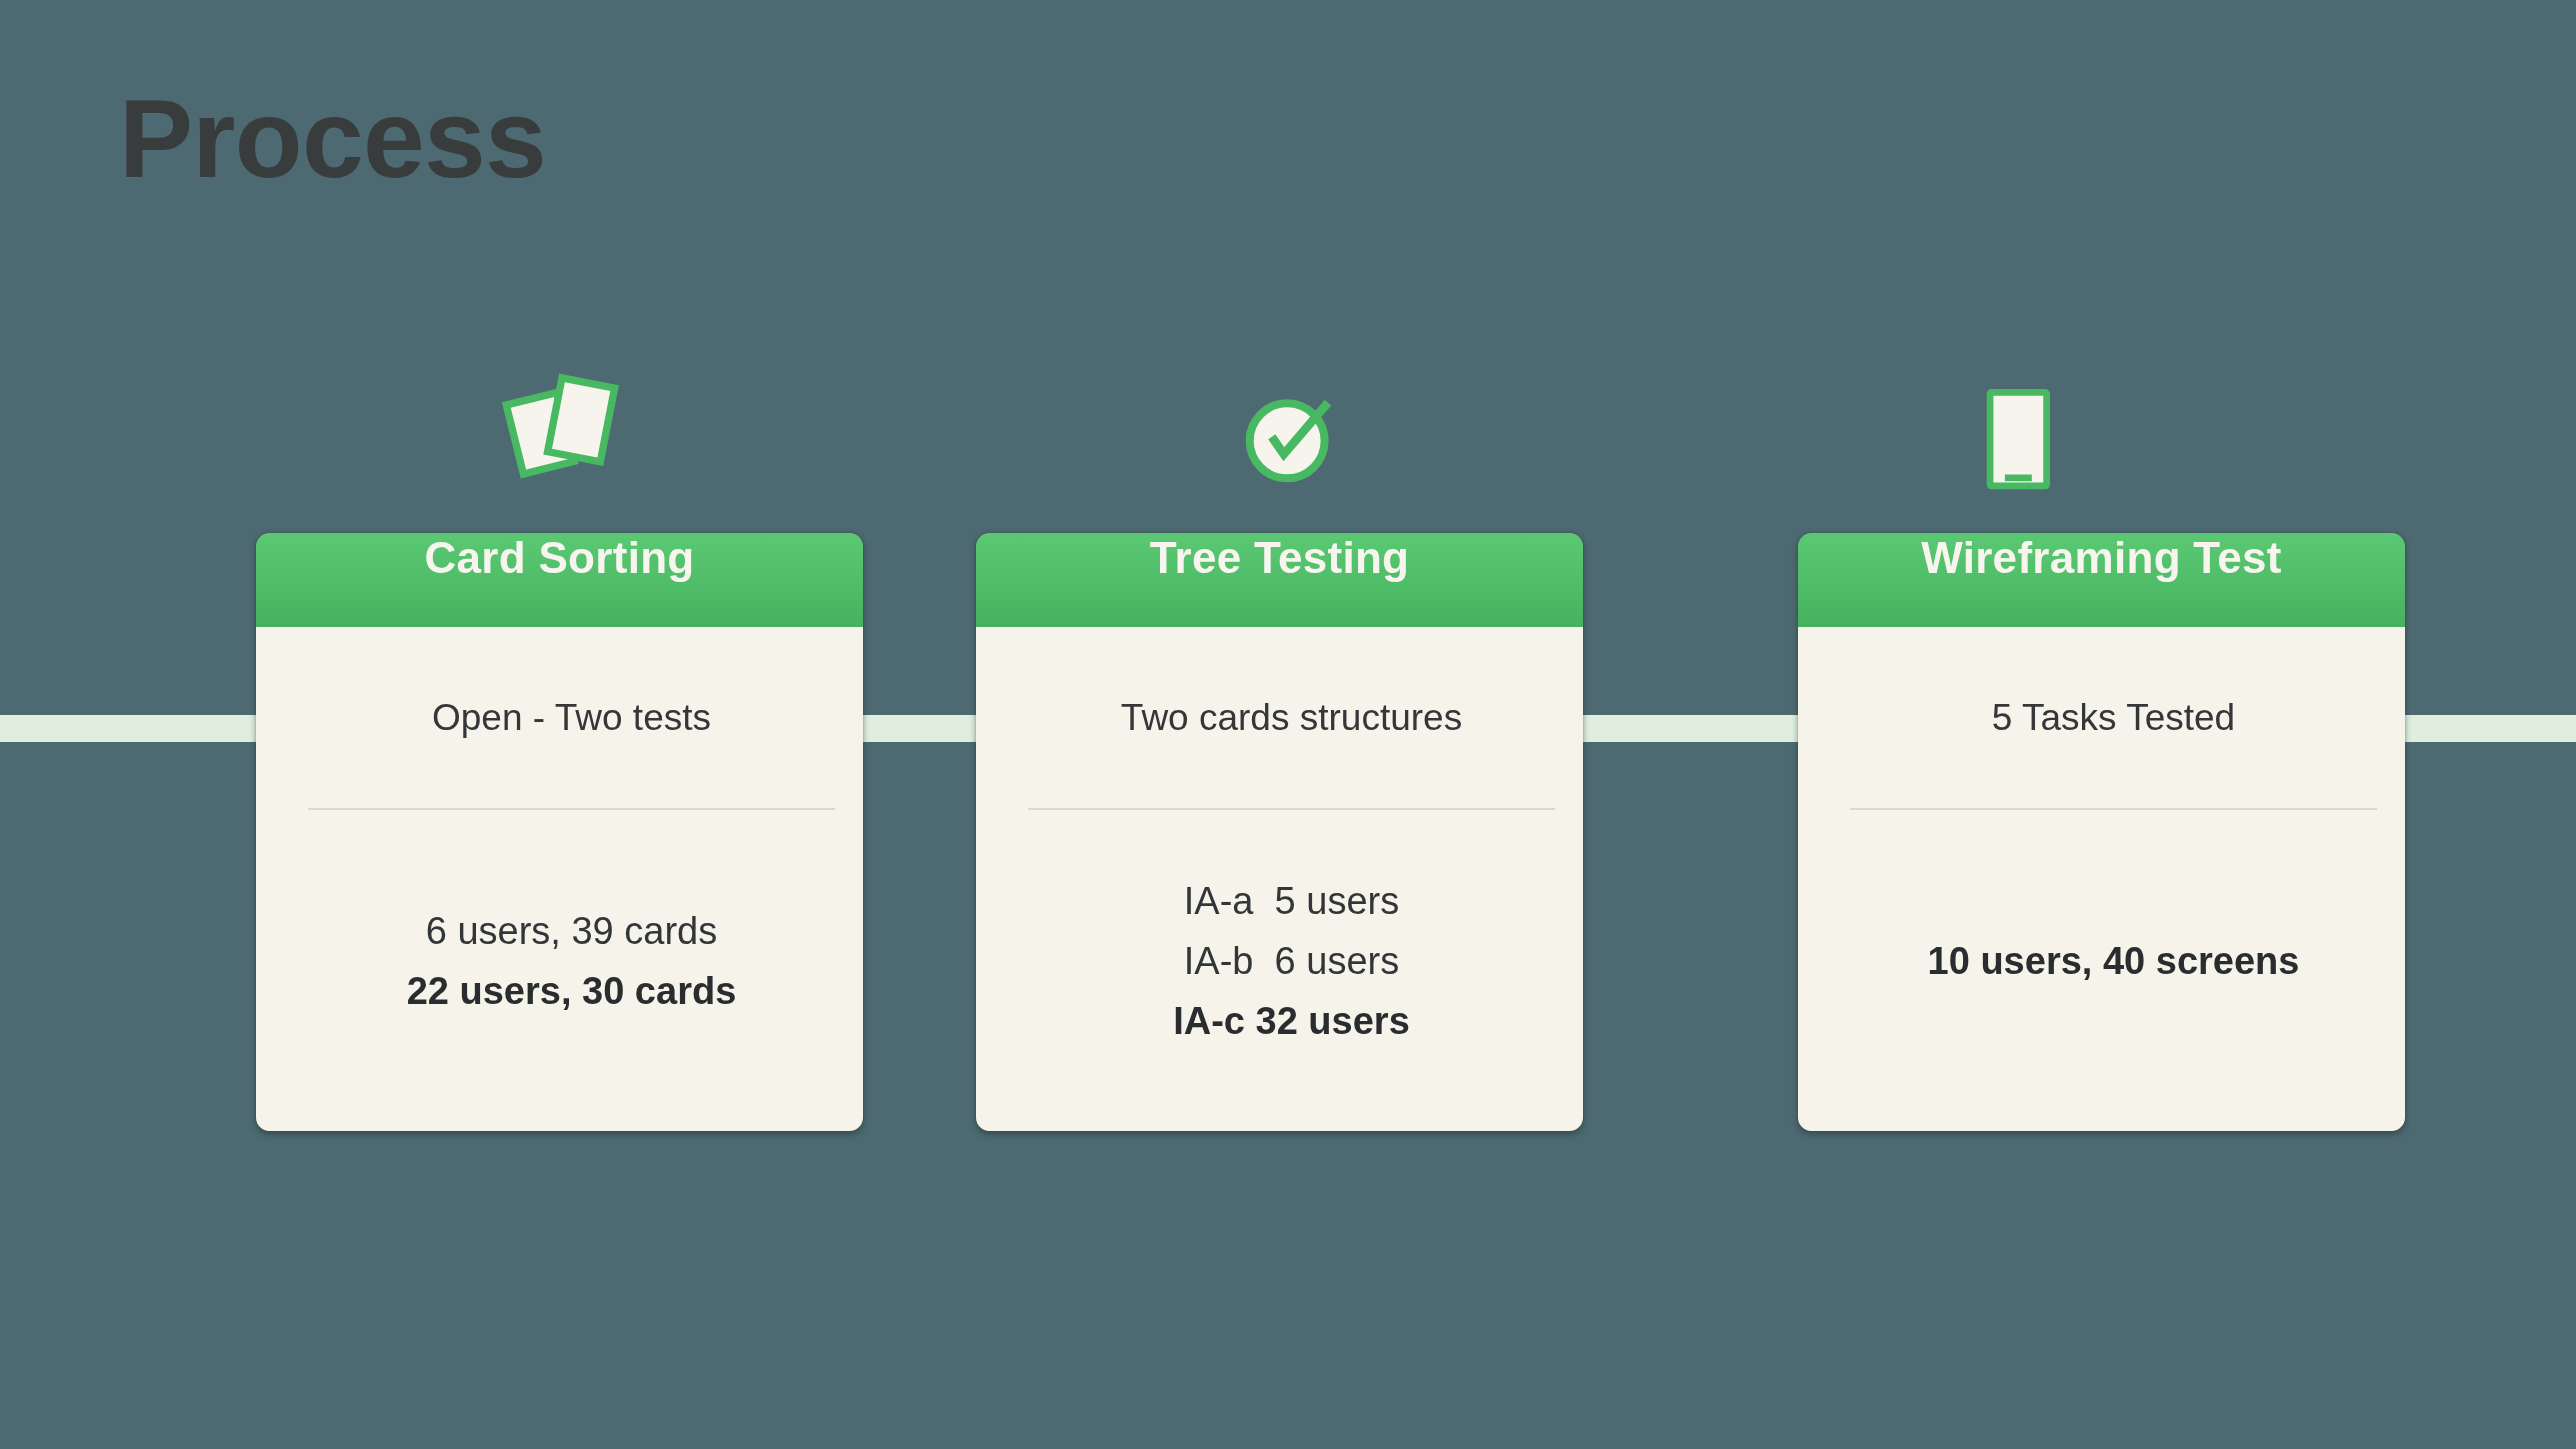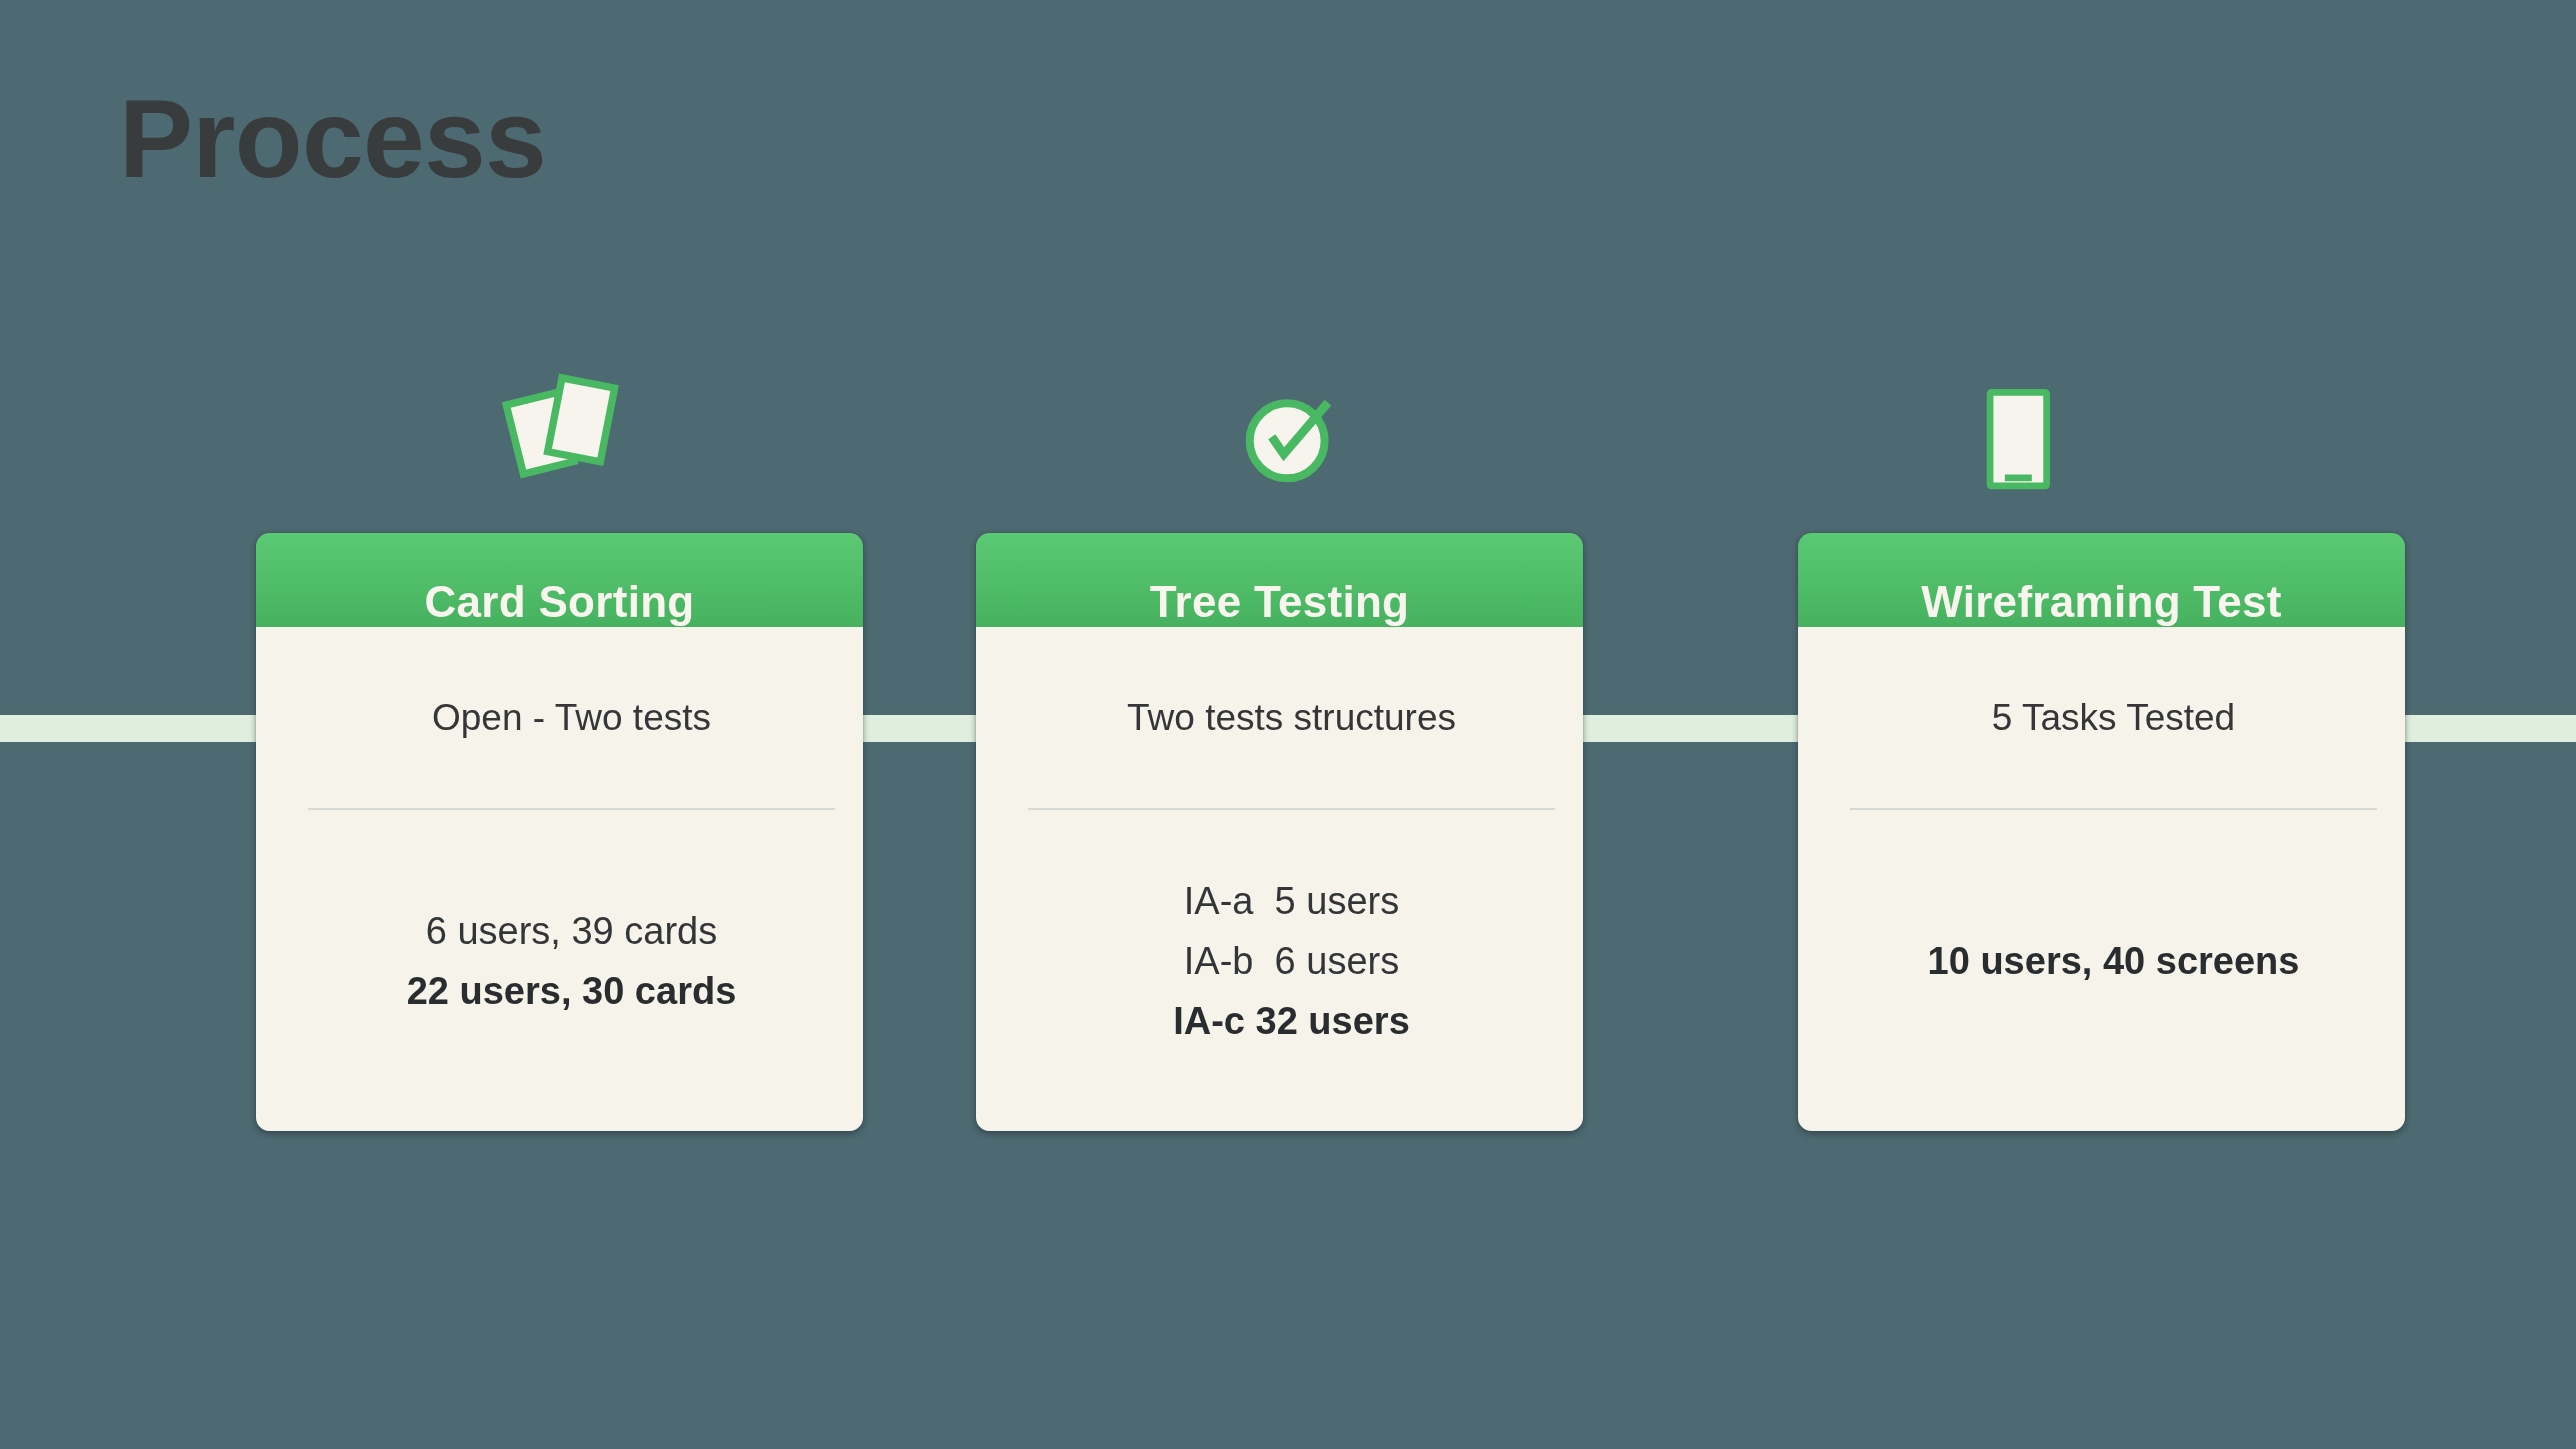--- a/index.html
+++ b/index.html
@@ -53,21 +53,21 @@
     flex-direction: column;
   }
   .card-1 { left: 256px; }
   .card-2 { left: 976px; }
   .card-3 { left: 1798px; }
   .card-header {
     height: 94px;
     flex: none;
     background: linear-gradient(180deg, #5bc974 0%, #46b25f 100%);
     display: flex;
-    align-items: flex-end;
+    align-items: flex-start;
     justify-content: center;
   }
   .card-header h2 {
     margin: 0;
     font-size: 44px;
     font-weight: 700;
     color: #f8f5ee;
     letter-spacing: 0.3px;
   }
   .card-body {
@@ -157,21 +157,21 @@
       </div>
     </div>
   </section>
 
   <section class="card card-2">
     <header class="card-header">
       <h2>Tree Testing</h2>
     </header>
     <div class="card-body">
       <div class="subtitle-area">
-        <p class="subtitle">Two tests structures</p>
+        <p class="subtitle">Two cards structures</p>
       </div>
       <hr class="divider">
       <div class="stats">
         <p class="stat">IA-a  5 users</p>
         <p class="stat">IA-b  6 users</p>
         <p class="stat bold">IA-c 32 users</p>
       </div>
     </div>
   </section>
 

